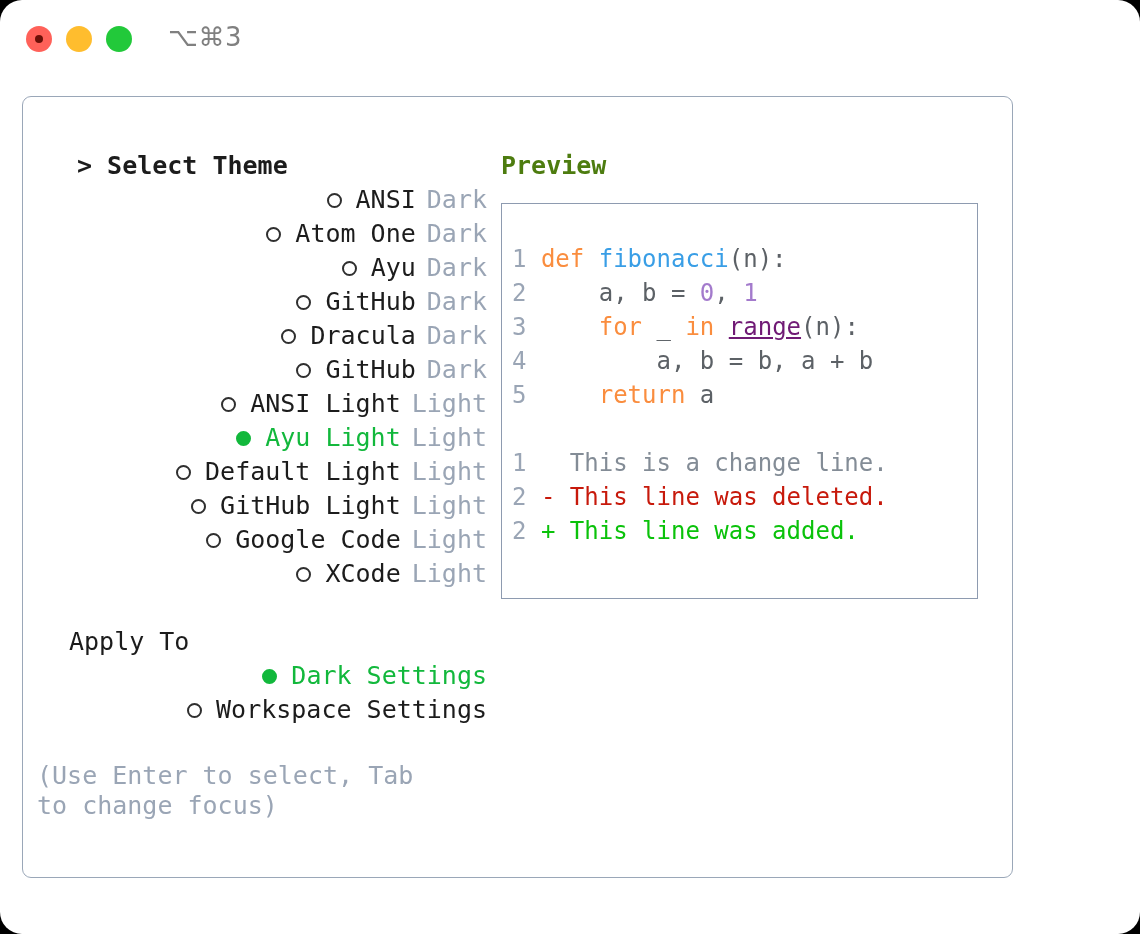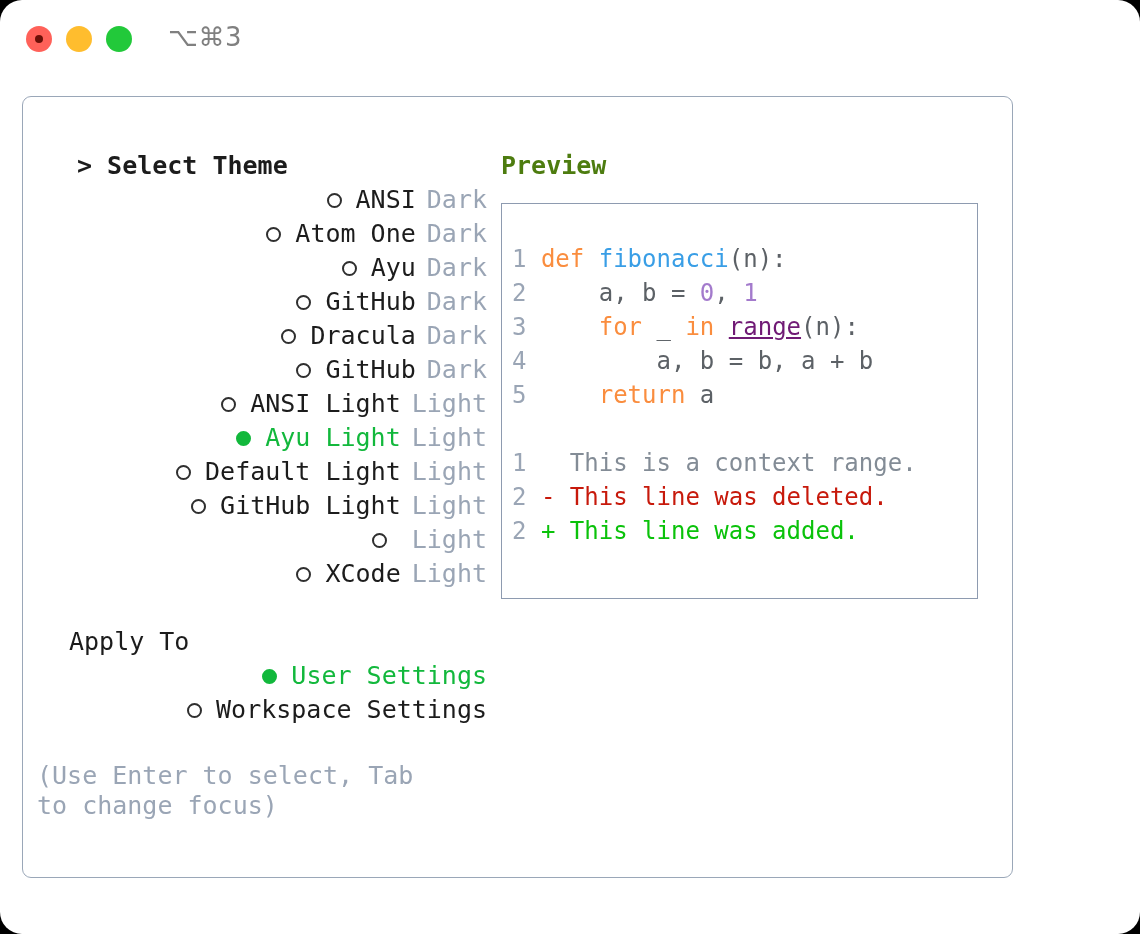--- a/index.html
+++ b/index.html
@@ -195,46 +195,46 @@
           <div class="opt-row"><span class="bullet off"></span><span class="opt-label">ANSI</span><span class="opt-tag">Dark</span></div>
           <div class="opt-row"><span class="bullet off"></span><span class="opt-label">Atom One</span><span class="opt-tag">Dark</span></div>
           <div class="opt-row"><span class="bullet off"></span><span class="opt-label">Ayu</span><span class="opt-tag">Dark</span></div>
           <div class="opt-row"><span class="bullet off"></span><span class="opt-label">GitHub</span><span class="opt-tag">Dark</span></div>
           <div class="opt-row"><span class="bullet off"></span><span class="opt-label">Dracula</span><span class="opt-tag">Dark</span></div>
           <div class="opt-row"><span class="bullet off"></span><span class="opt-label">GitHub</span><span class="opt-tag">Dark</span></div>
           <div class="opt-row"><span class="bullet off"></span><span class="opt-label">ANSI Light</span><span class="opt-tag">Light</span></div>
           <div class="opt-row"><span class="bullet on"></span><span class="opt-label sel">Ayu Light</span><span class="opt-tag">Light</span></div>
           <div class="opt-row"><span class="bullet off"></span><span class="opt-label">Default Light</span><span class="opt-tag">Light</span></div>
           <div class="opt-row"><span class="bullet off"></span><span class="opt-label">GitHub Light</span><span class="opt-tag">Light</span></div>
-          <div class="opt-row"><span class="bullet off"></span><span class="opt-tag">Light</span></div>
+          <div class="opt-row"><span class="bullet off"></span><span class="opt-label">Google Code</span><span class="opt-tag">Light</span></div>
           <div class="opt-row"><span class="bullet off"></span><span class="opt-label">XCode</span><span class="opt-tag">Light</span></div>
         </div>
 
       <div id="apply-heading" class="hdr">Apply To</div>
       <div id="apply-list">
-          <div class="opt-row"><span class="bullet on"></span><span class="opt-label sel">User Settings</span></div>
+          <div class="opt-row"><span class="bullet on"></span><span class="opt-label sel">Dark Settings</span></div>
           <div class="opt-row"><span class="bullet off"></span><span class="opt-label">Workspace Settings</span></div>
         </div>
 
       <div id="hint">(Use Enter to select, Tab to change focus)</div>
     </div>
 
     <div id="right-col">
       <div id="preview-title">Preview</div>
       <div id="preview-box">
         <div id="code-block">
             <div class="code-line"><span class="lnum">1 </span><span class="t-kw">def </span><span class="t-fn">fibonacci</span><span class="t-txt">(n):</span></div>
             <div class="code-line"><span class="lnum">2 </span><span class="t-txt">    a, b = </span><span class="t-num">0</span><span class="t-txt">, </span><span class="t-num">1</span></div>
             <div class="code-line"><span class="lnum">3 </span><span class="t-txt">    </span><span class="t-kw">for</span><span class="t-txt"> _ </span><span class="t-kw">in</span><span class="t-txt"> </span><span class="t-call">range</span><span class="t-txt">(n):</span></div>
             <div class="code-line"><span class="lnum">4 </span><span class="t-txt">        a, b = b, a + b</span></div>
             <div class="code-line"><span class="lnum">5 </span><span class="t-txt">    </span><span class="t-kw">return</span><span class="t-txt"> a</span></div>
           </div>
         <div class="gap"></div>
         <div id="diff-block">
-            <div class="code-line"><span class="lnum">1 </span><span class="d-ctx">  </span><span class="d-ctx">This is a context range.</span></div>
+            <div class="code-line"><span class="lnum">1 </span><span class="d-ctx">  </span><span class="d-ctx">This is a change line.</span></div>
             <div class="code-line"><span class="lnum">2 </span><span class="d-del">- </span><span class="d-del">This line was deleted.</span></div>
             <div class="code-line"><span class="lnum">2 </span><span class="d-add">+ </span><span class="d-add">This line was added.</span></div>
           </div>
       </div>
     </div>
 
   </div>
 </div>
 
 </body></html>

